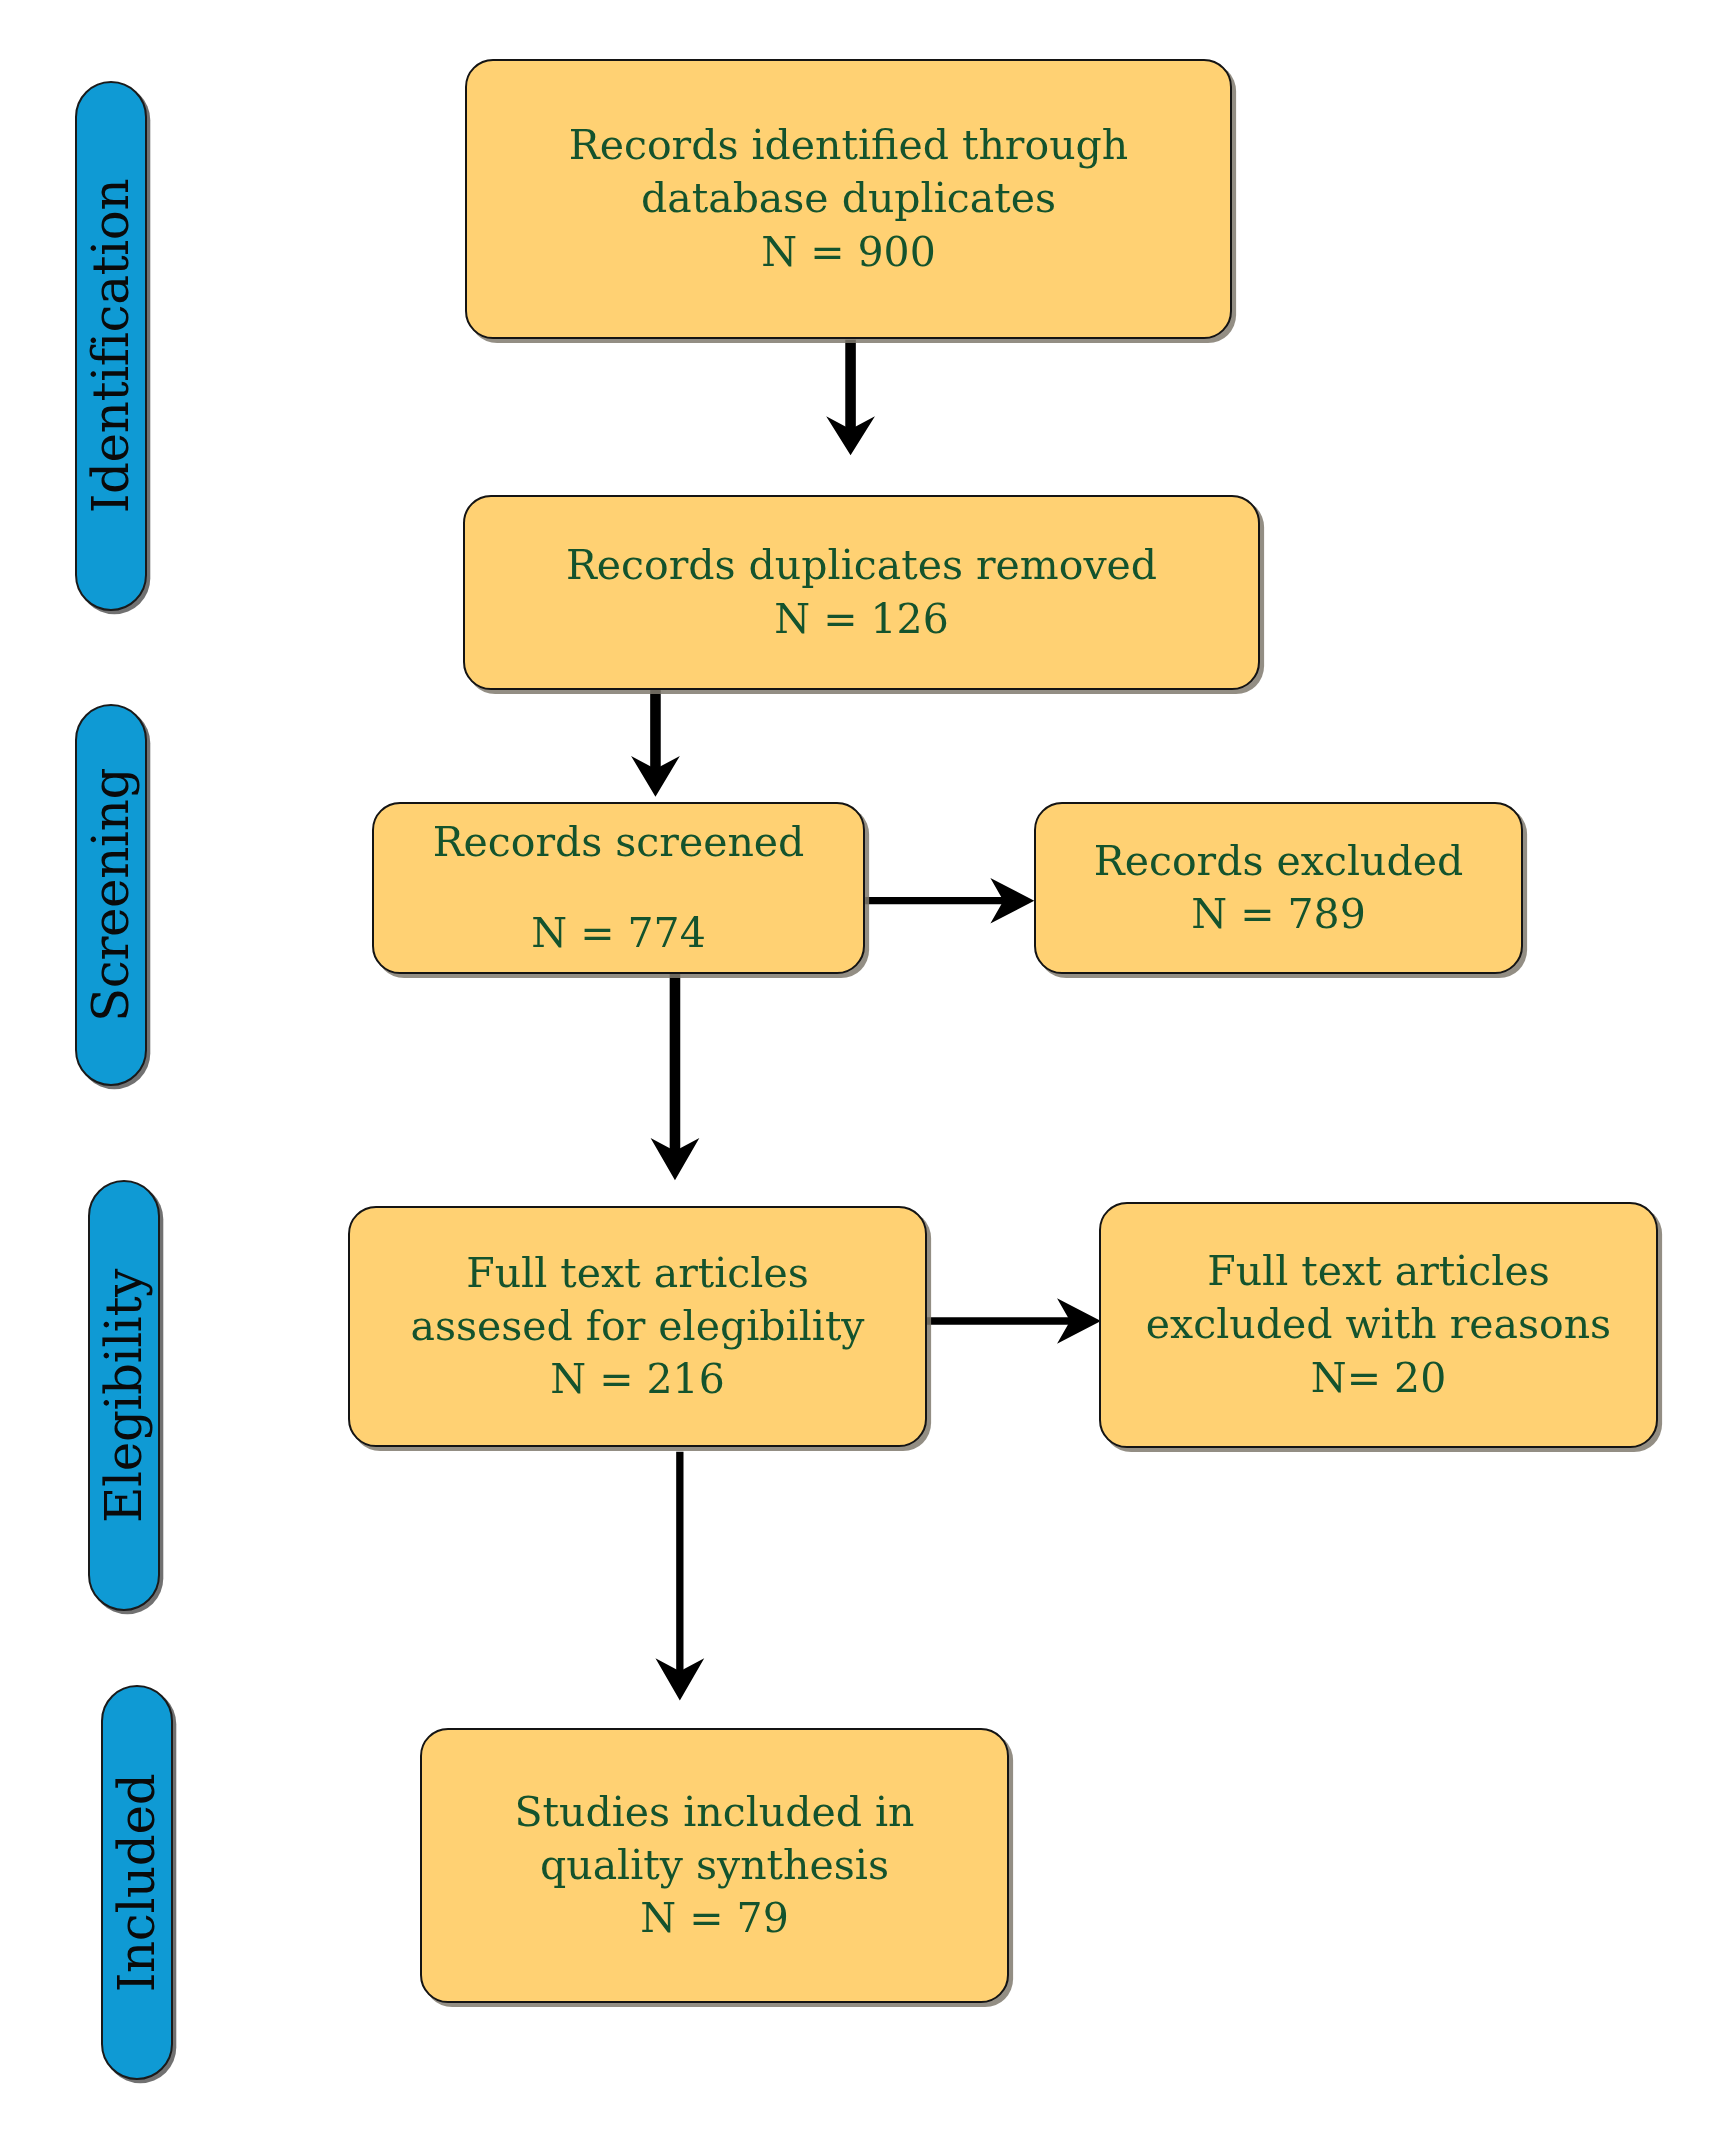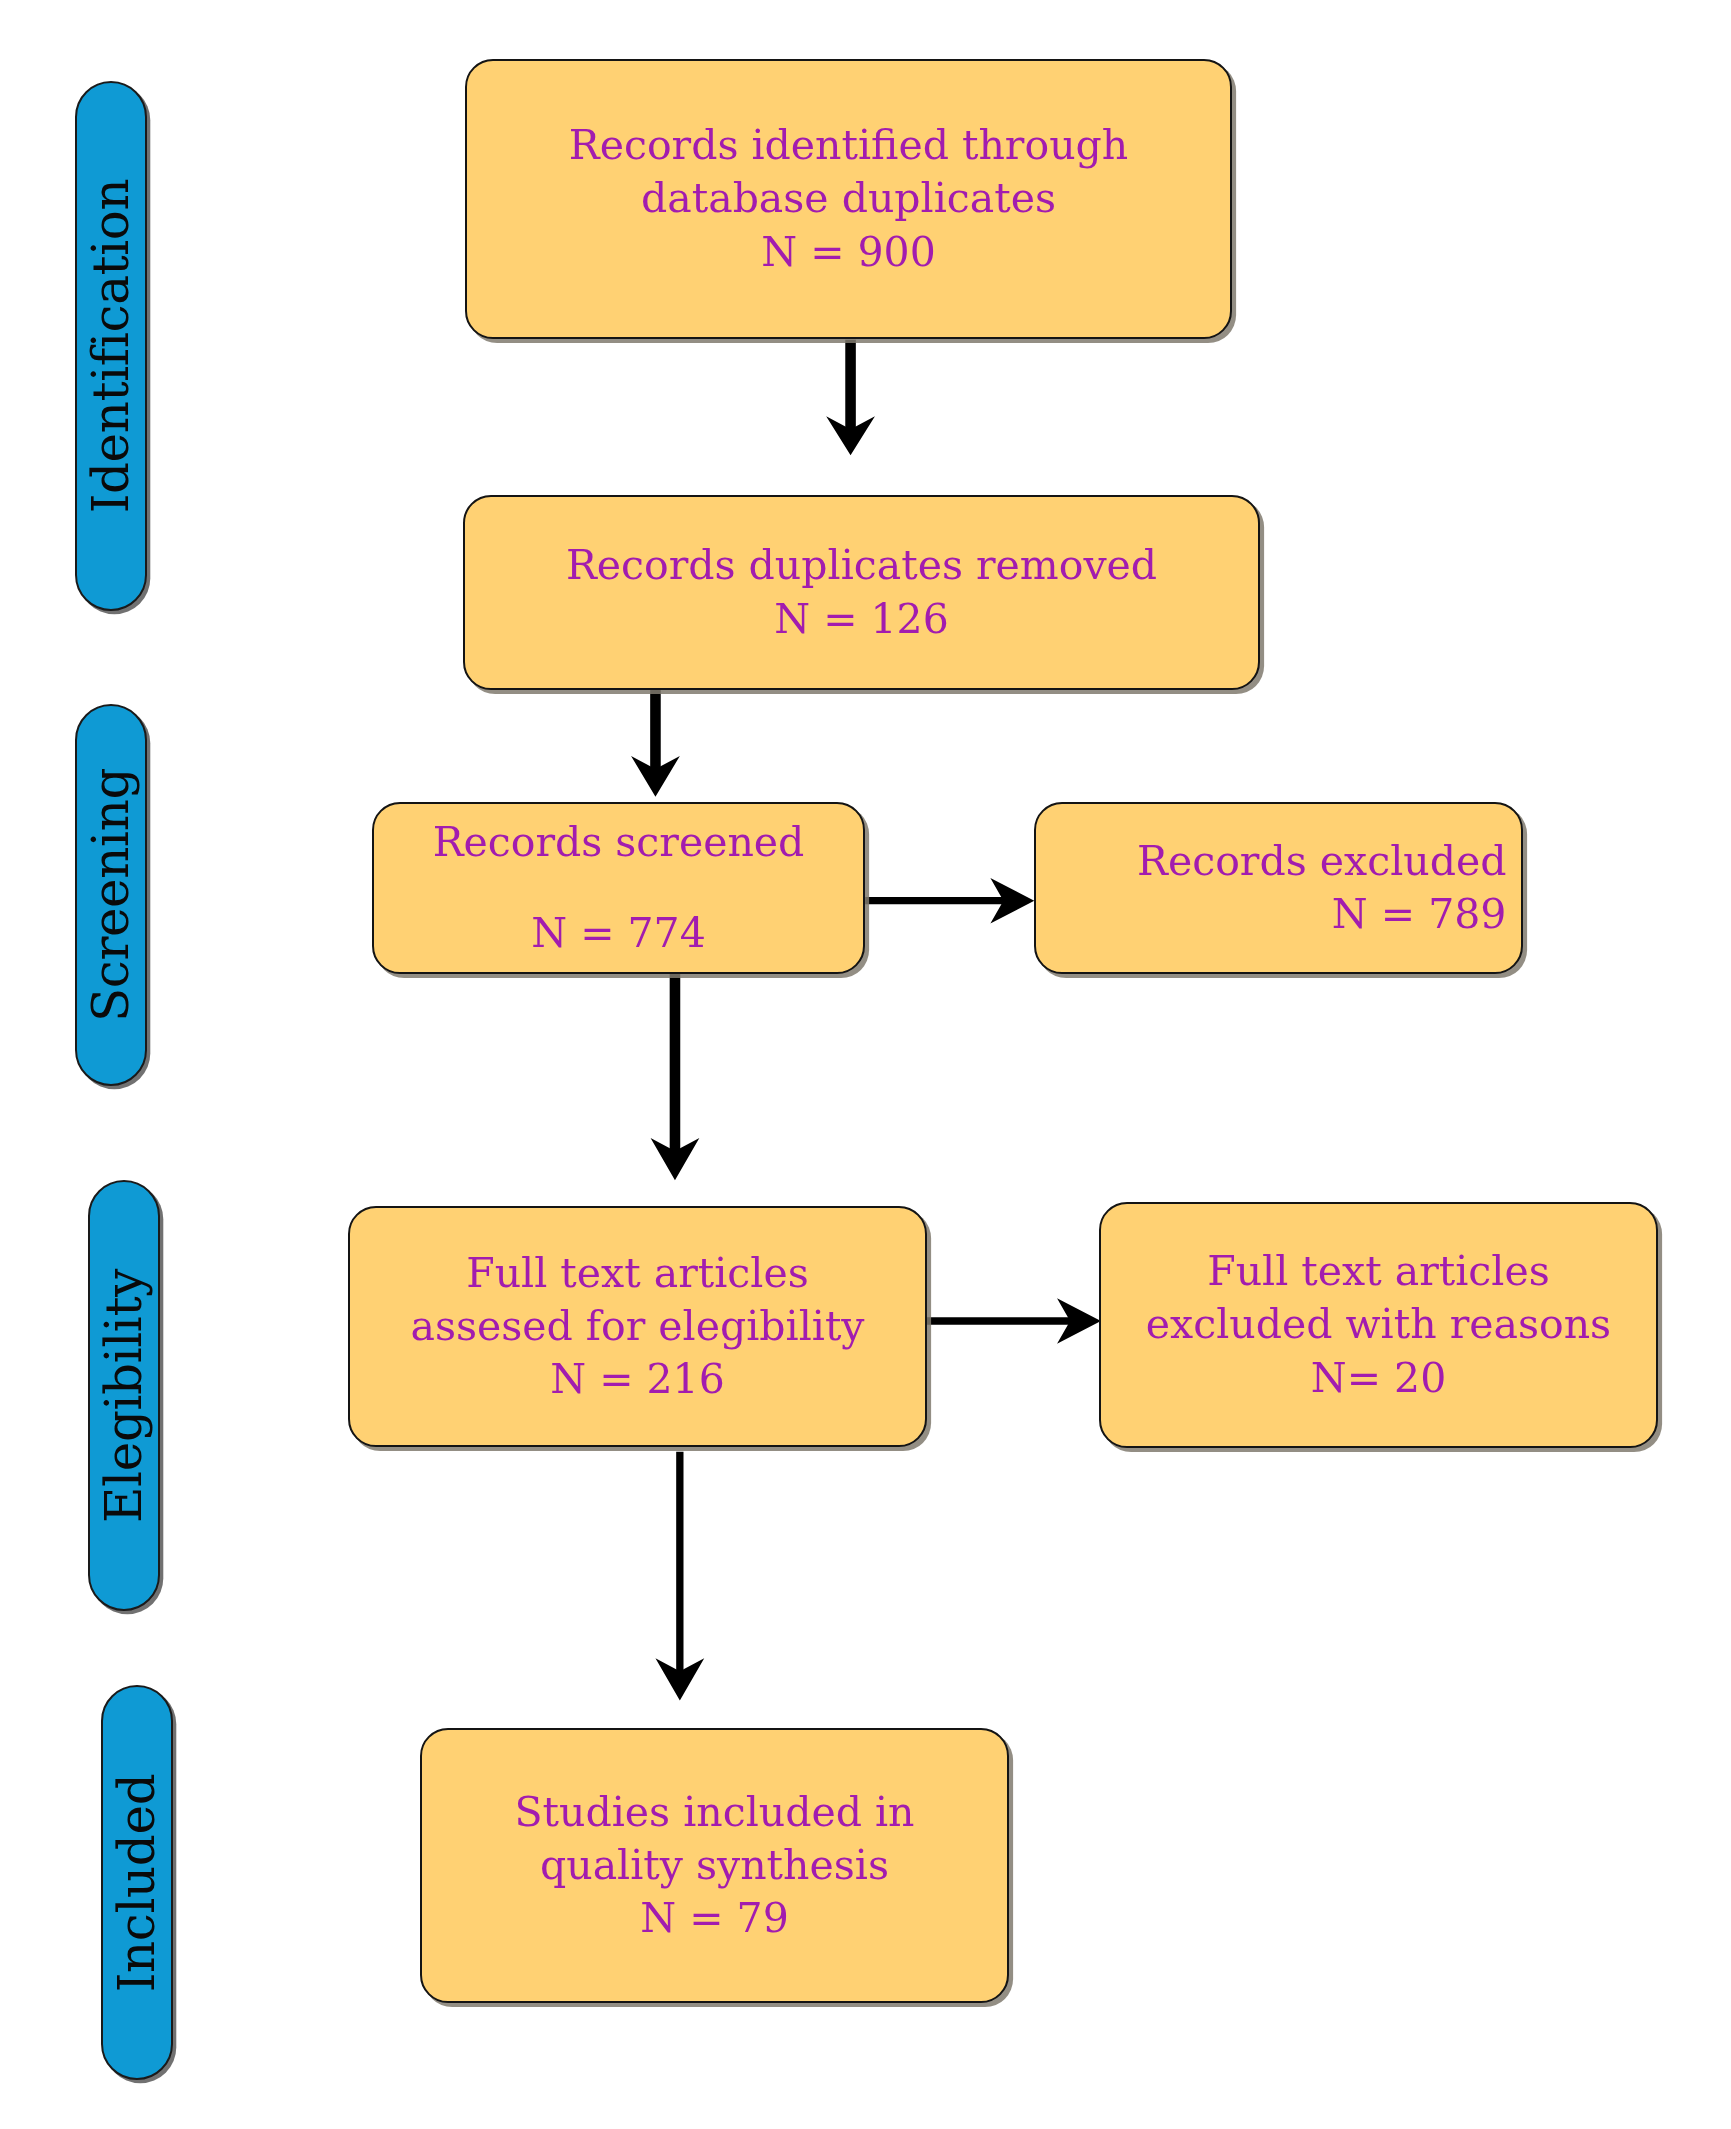--- a/index.html
+++ b/index.html
@@ -48,21 +48,21 @@
     background: #FFD173;
     border: 2.4px solid #141414;
     border-radius: 28px;
     box-sizing: border-box;
     box-shadow: 4.1px 4.1px 0 0 rgba(128,122,110,0.85);
     display: flex;
     flex-direction: column;
     align-items: center;
     justify-content: center;
     text-align: center;
-    color: #a21caf;
+    color: #14532d;
     font-family: "DejaVu Serif", serif;
     font-size: 41px;
     line-height: 1.30;
     padding: 4.9px 14.6px;
   }
   .flow-box .line {
     display: block;
     white-space: nowrap;
   }
 
@@ -147,21 +147,21 @@
   <div class="flow-box" style="left:463px; top:455px; width:797px; height:195px;margin-top:40px;">
     <span class="line">Records duplicates removed</span>
     <span class="line">N = 126</span>
   </div>
 
   <div class="flow-box" style="left:372px; top:802px; width:493px; height:172px;gap:38px;">
     <span class="line">Records screened</span>
     <span class="line">N = 774</span>
   </div>
 
-  <div class="flow-box" style="left:1034px; top:802px; width:489px; height:172px;align-items:flex-end;">
+  <div class="flow-box" style="left:1034px; top:802px; width:489px; height:172px;">
     <span class="line">Records excluded</span>
     <span class="line">N = 789</span>
   </div>
 
   <div class="flow-box" style="left:348px; top:1206px; width:579px; height:241px;">
     <span class="line">Full text articles</span>
     <span class="line">assesed for elegibility</span>
     <span class="line">N = 216</span>
   </div>
 

